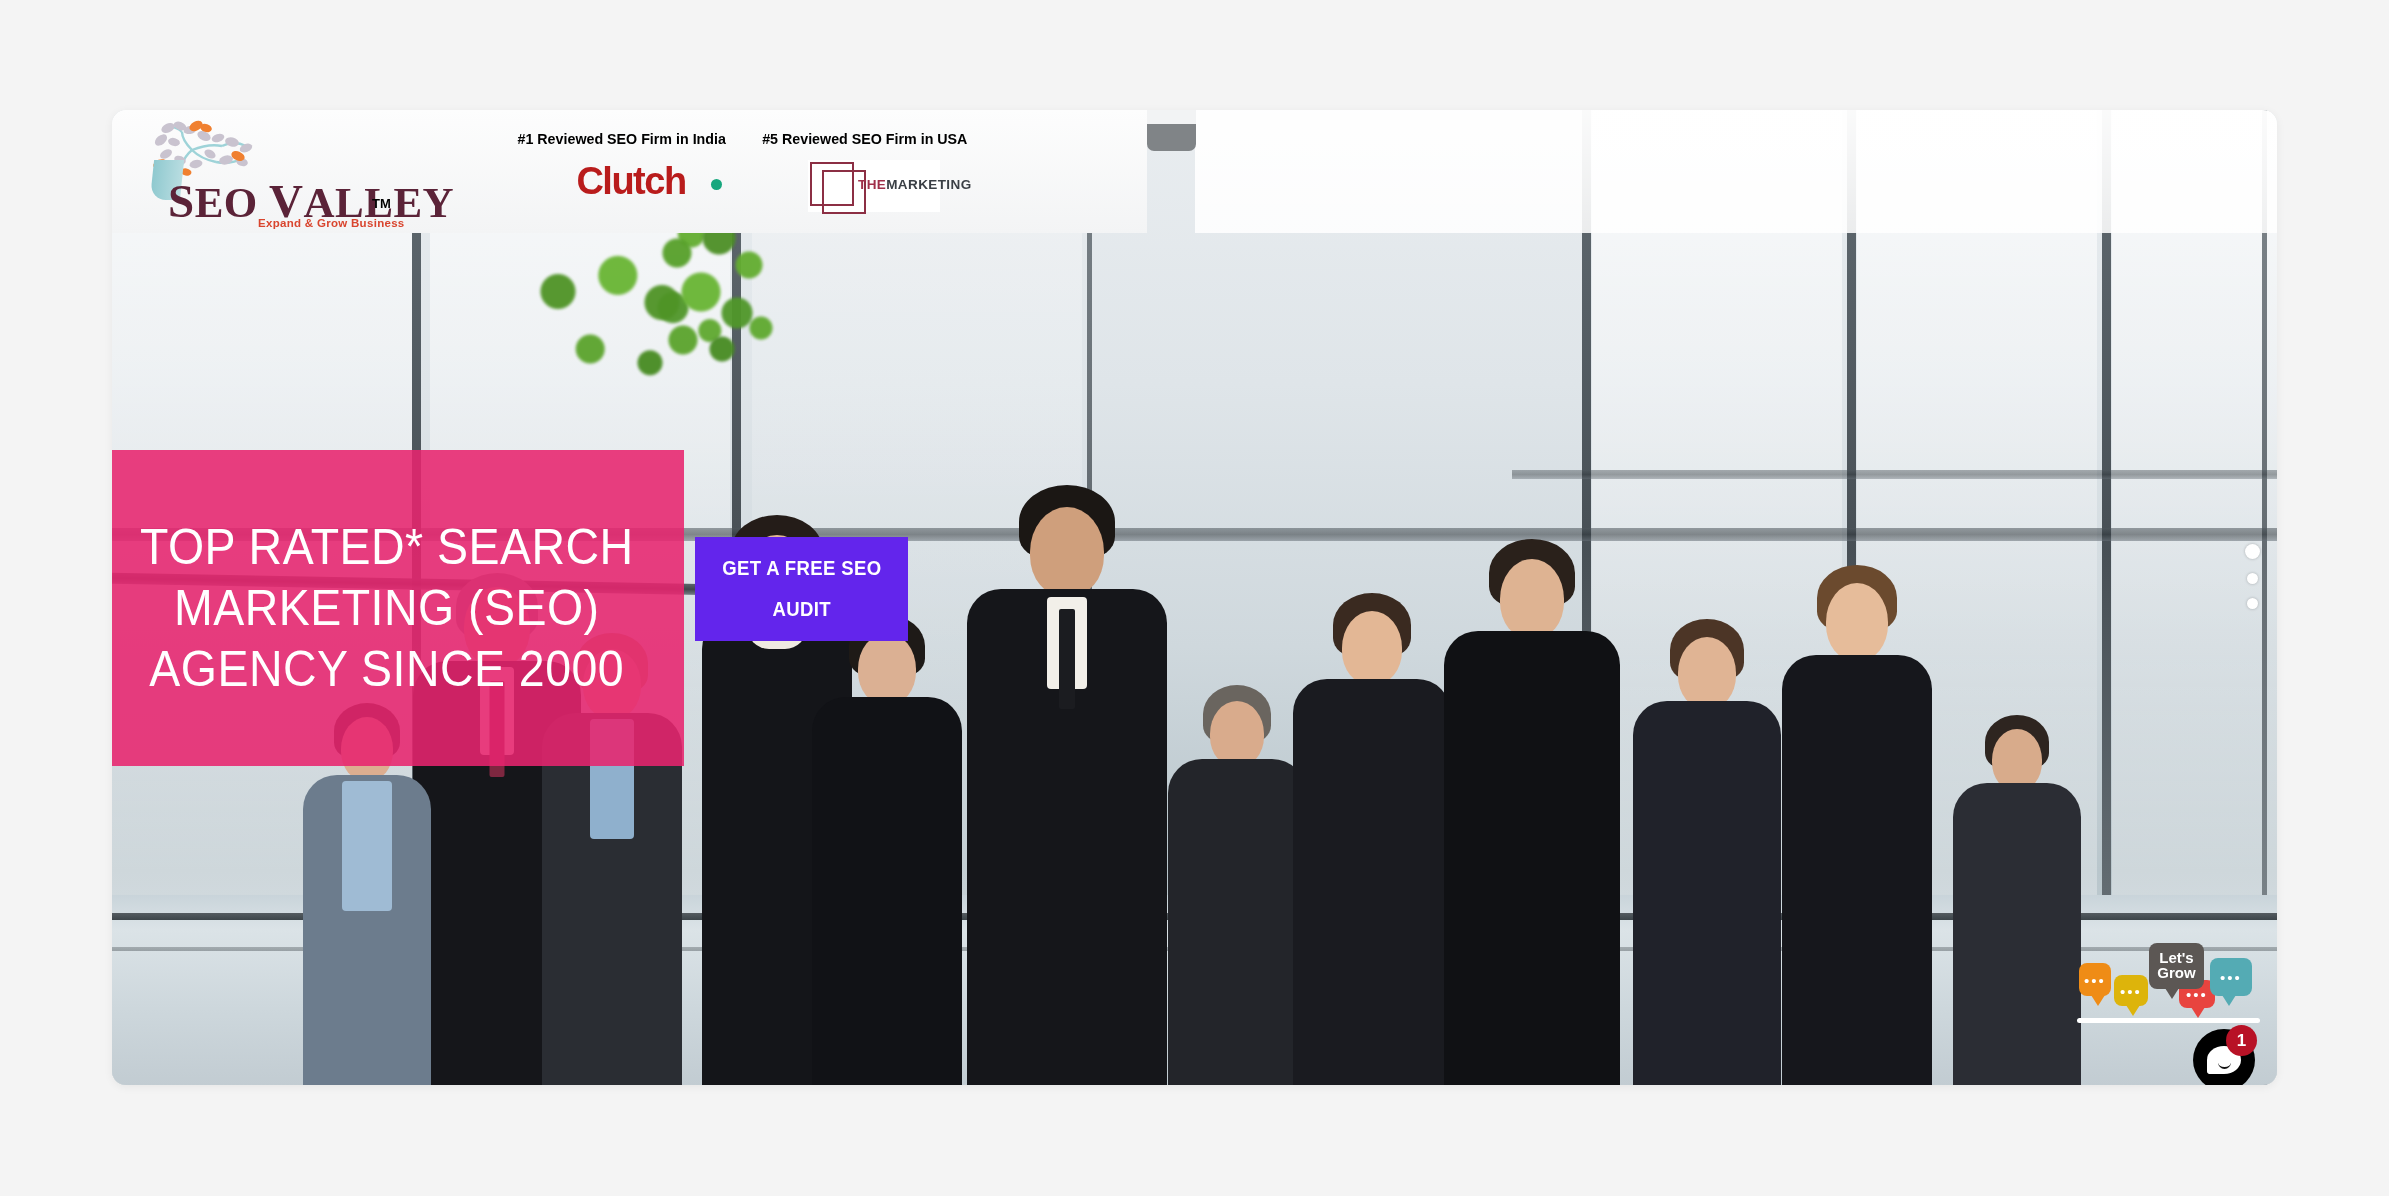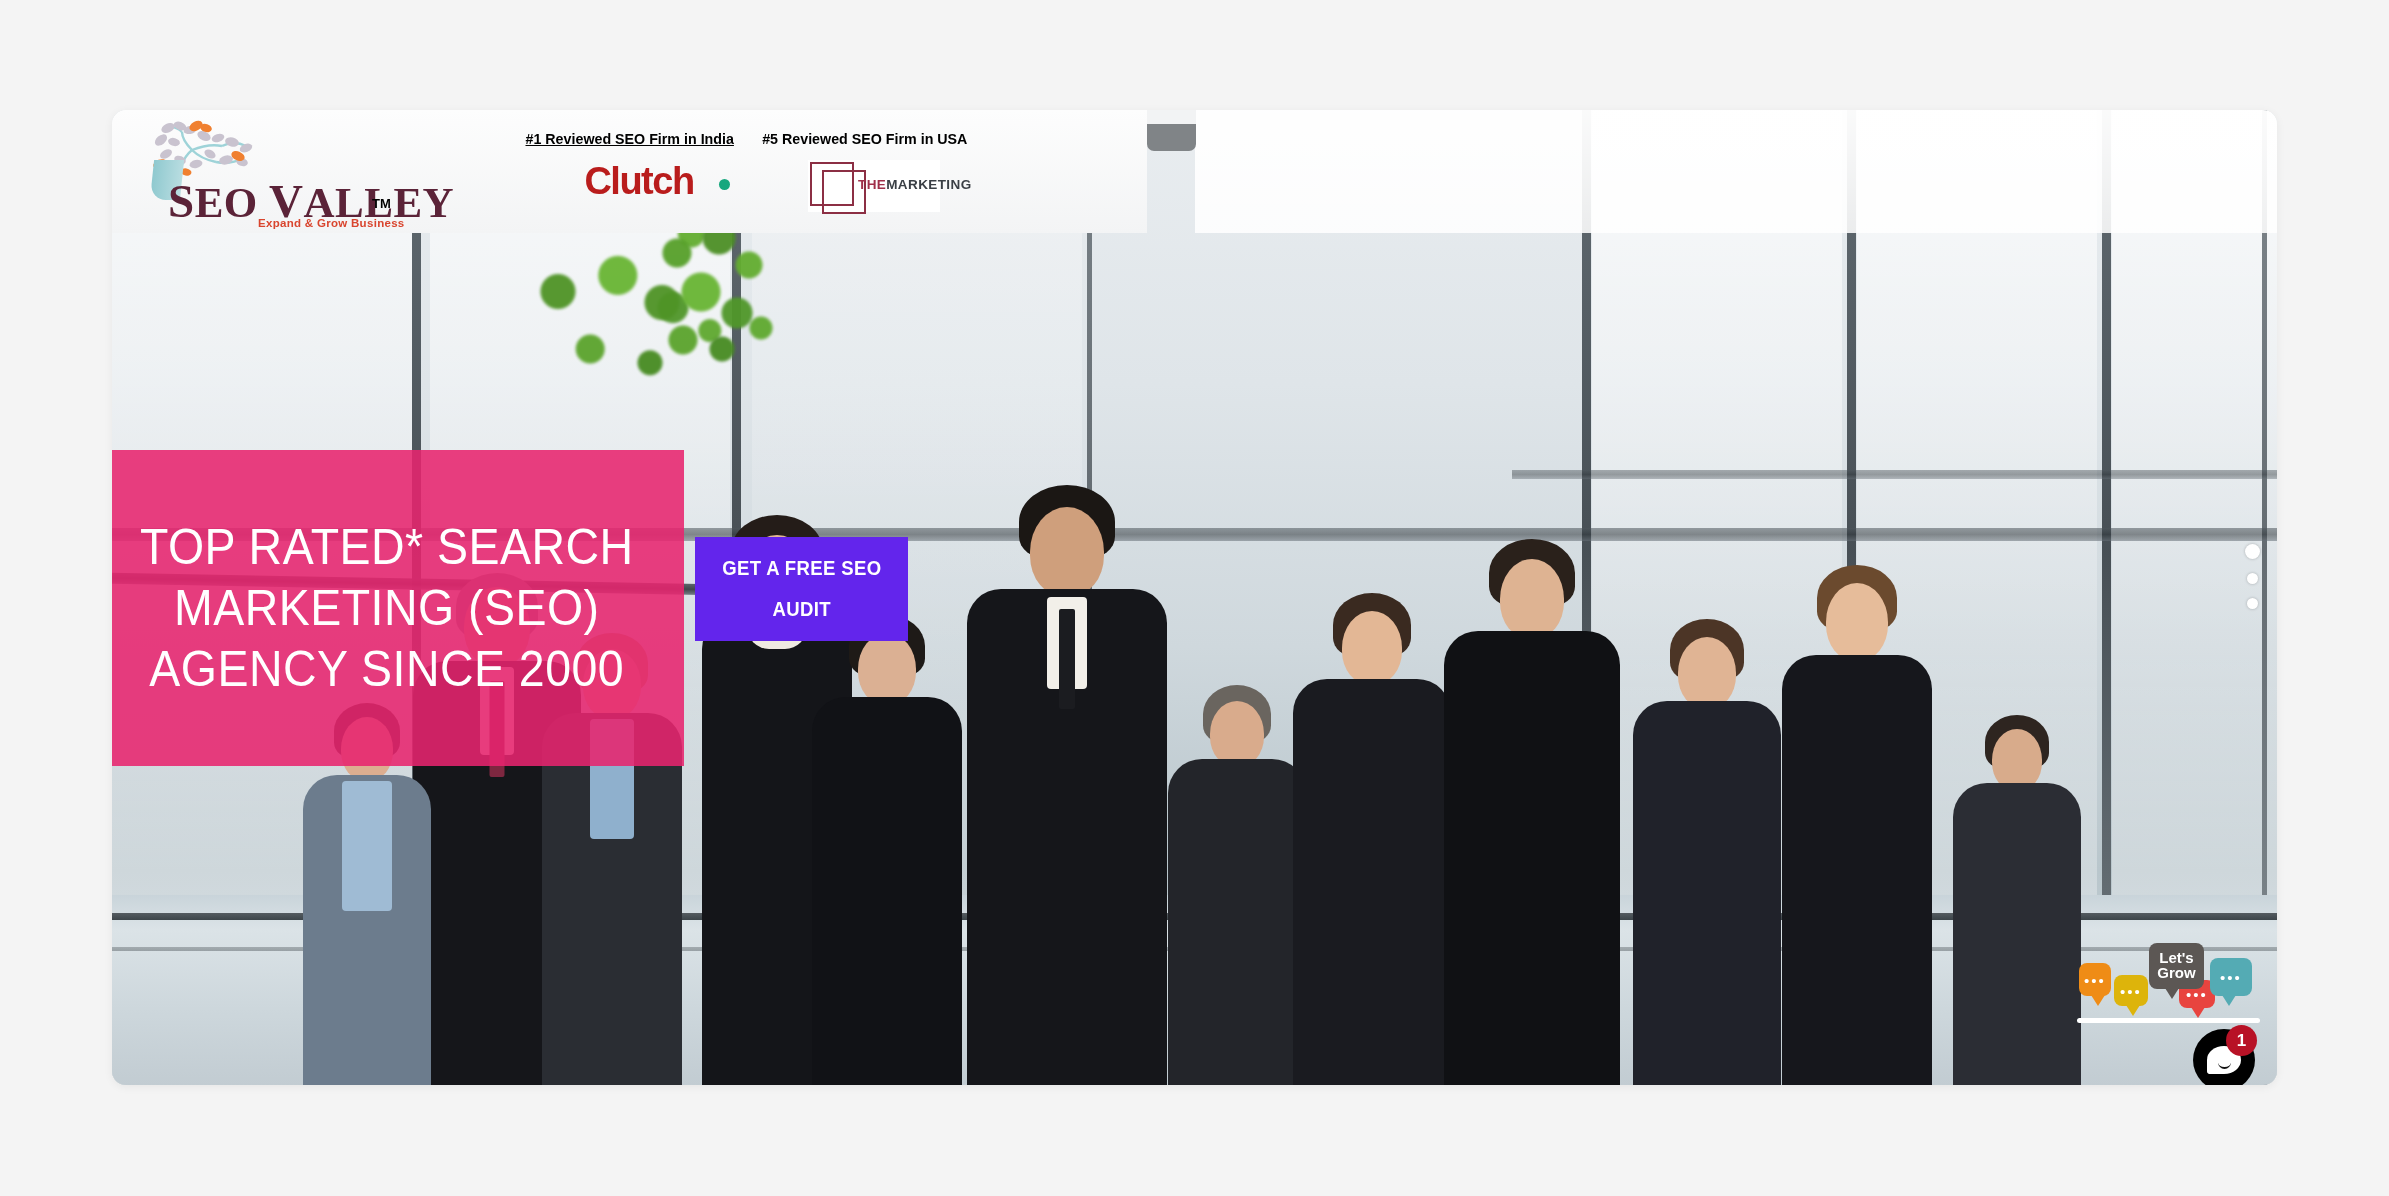--- a/index.html
+++ b/index.html
@@ -485,21 +485,21 @@
       </svg>
       <div class="brand-trunk"></div>
       <div class="brand-word">
         <span class="big">S</span><span>EO</span>&nbsp;<span class="big">V</span><span>ALLEY</span>
       </div>
       <div class="brand-tm">TM</div>
       <div class="brand-tagline">Expand &amp; Grow Business</div>
     </div>
 
     <div class="badges">
-      <div class="badge" style="left:16px; width:232px;text-decoration:underline;">
+      <div class="badge" style="left:8px; width:232px;">
         <div class="badge-text">#1 Reviewed SEO Firm in India</div>
         <div class="badge-logo">
           <span class="clutch-word">Clutch</span>
           <span class="clutch-dot"></span>
         </div>
       </div>
       <div class="badge" style="left:252px; width:230px;">
         <div class="badge-text">#5 Reviewed SEO Firm in USA</div>
         <div class="badge-logo">
           <div class="manifest-box">

